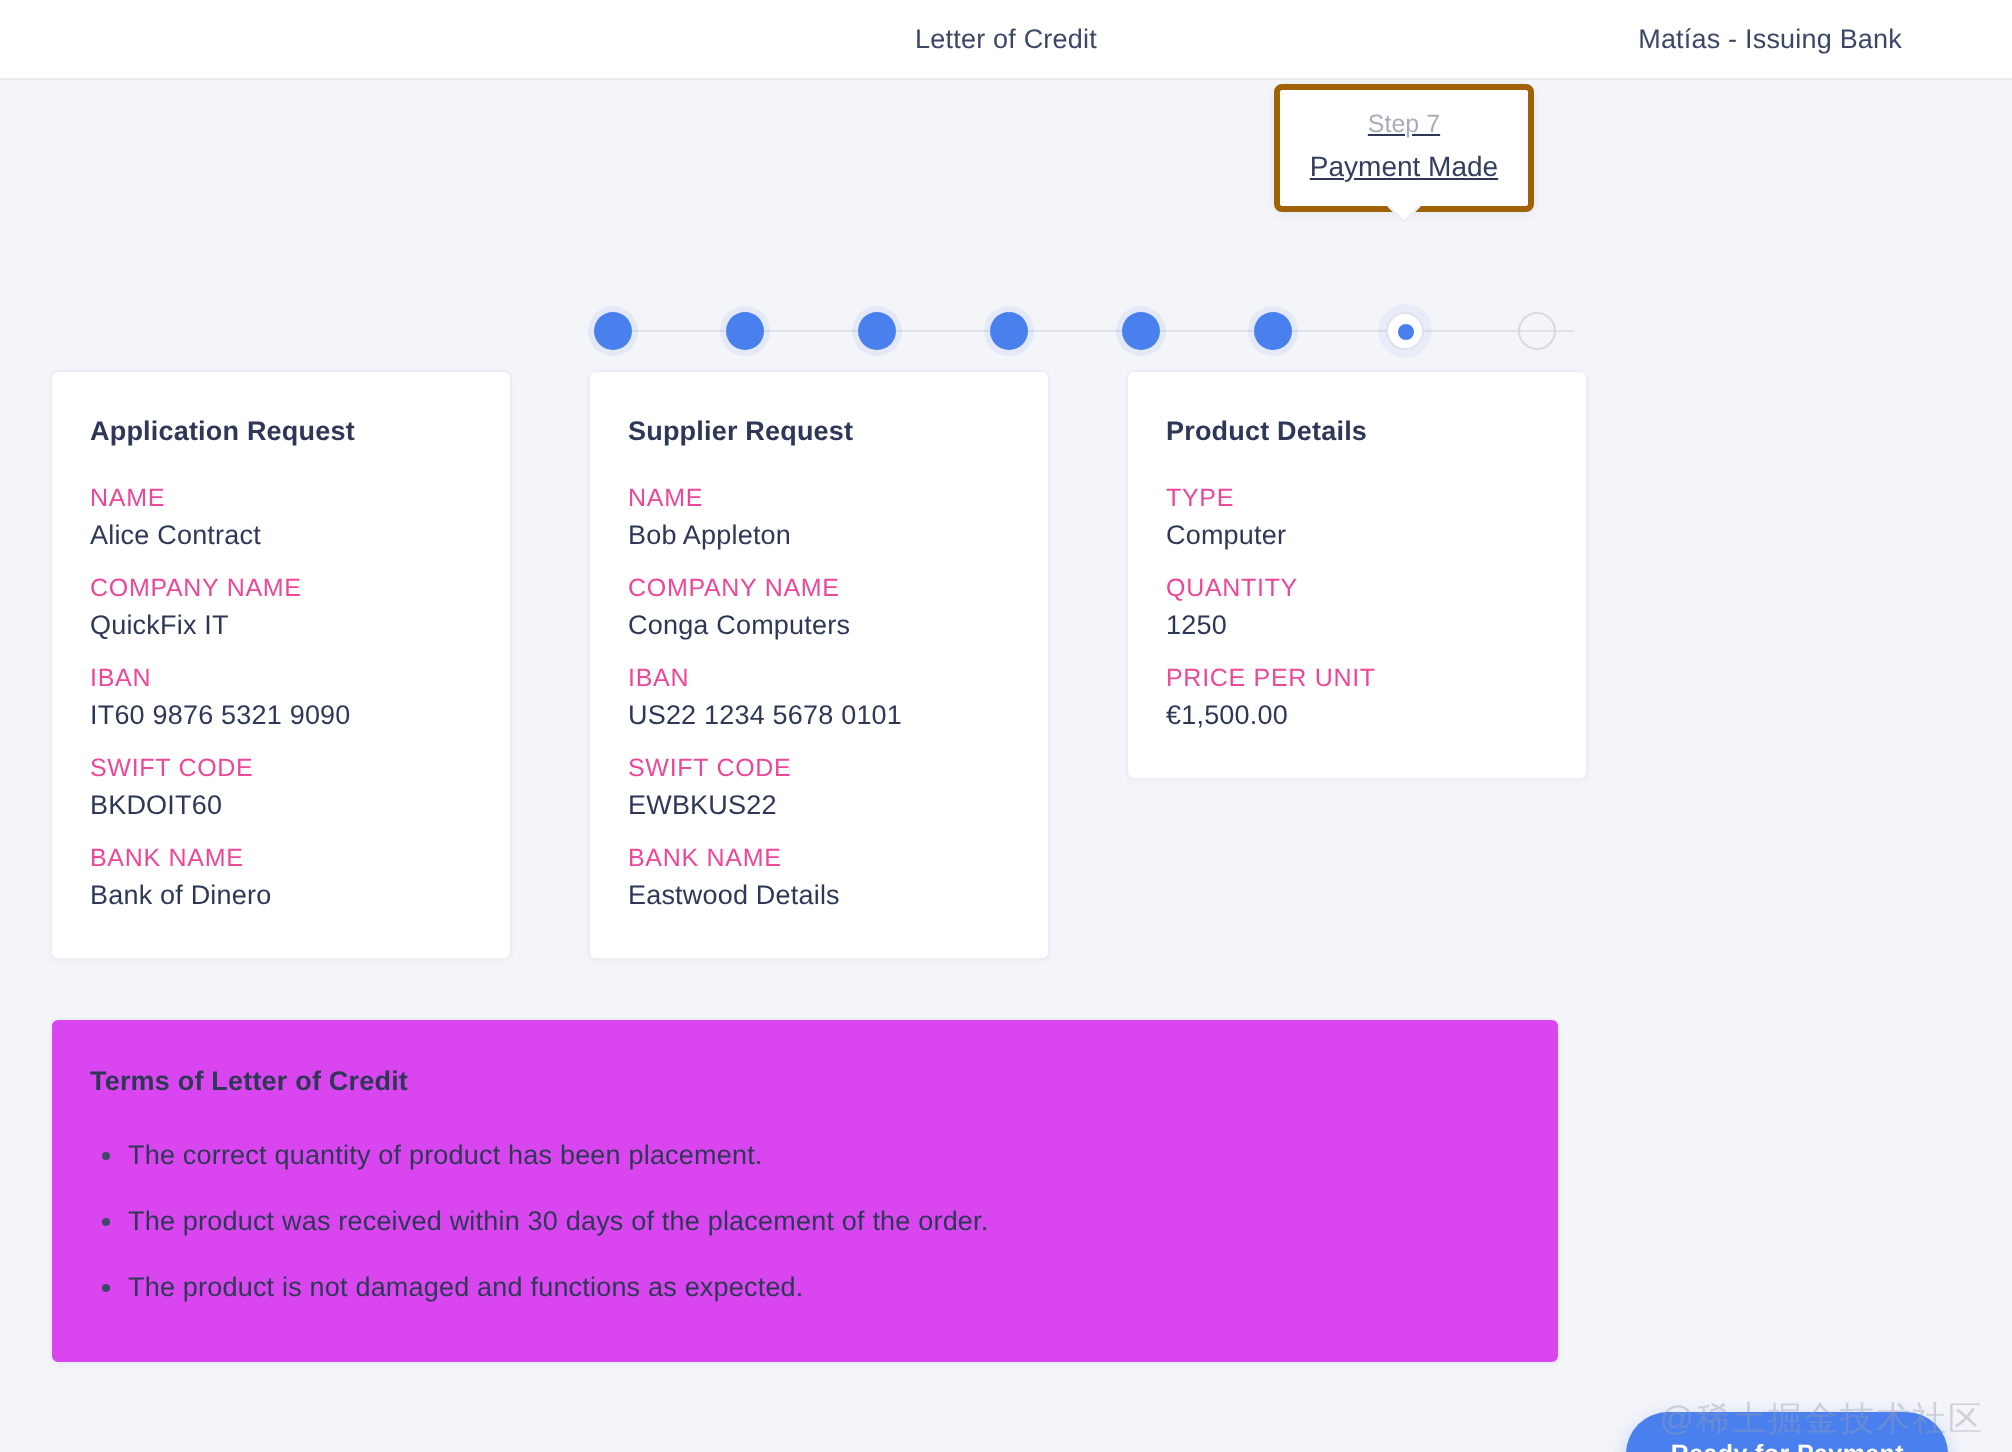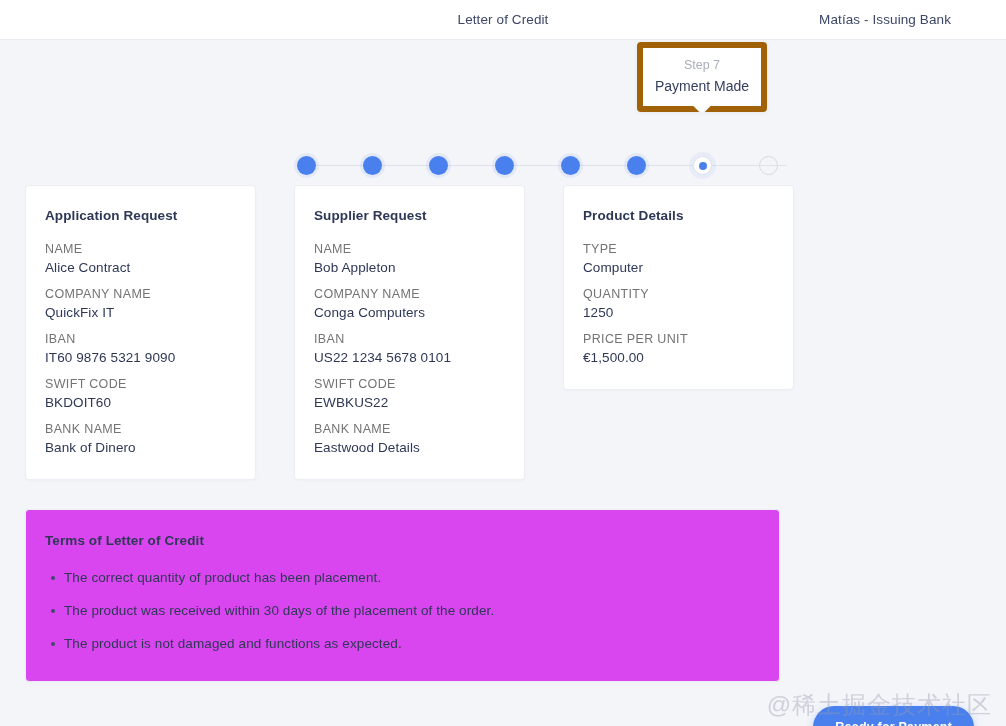--- a/index.html
+++ b/index.html
@@ -110,25 +110,26 @@
     box-shadow: none;
   }
 
   
   .step-tooltip {
     position: absolute;
     left: 612px;
     top: 2px;
     width: 130px;
     background: #ffffff;
-    border: 6px solid #a16207;
+    border: 3px solid #a16207;
     border-radius: 4px;
     padding: 10px 8px 12px;
     text-align: center;
     box-shadow: 0 1px 4px rgba(40,50,80,0.07);
+    text-decoration: underline;
   }
   .step-tooltip .tt-step {
     font-size: 12.5px;
     color: #a9adba;
     margin-bottom: 6px;
   }
   .step-tooltip .tt-name {
     font-size: 14px;
     color: #333e5e;
   }
@@ -164,21 +165,21 @@
     font-size: 13.5px;
     font-weight: bold;
     color: #2e3856;
     margin-bottom: 19px;
     letter-spacing: .1px;
   }
   .field { margin-bottom: 12px; }
   .field:last-child { margin-bottom: 0; }
   .field-label {
     font-size: 12.5px;
-    color: #737373;
+    color: #ec4899;
     letter-spacing: .35px;
     margin-bottom: 4px;
   }
   .field-value {
     font-size: 13.5px;
     color: #2e3856;
     letter-spacing: .1px;
   }
 
   
@@ -238,21 +239,21 @@
     cursor: pointer;
     box-shadow: 0 3px 9px rgba(74,128,238,0.35);
     white-space: nowrap;
   }
 
   
   .watermark {
     position: absolute;
     right: 14px;
     bottom: 5px;
-    font-size: 24px;
+    font-size: 17px;
     color: rgba(150,155,175,0.40);
     letter-spacing: 1px;
     pointer-events: none;
     user-select: none;
     white-space: nowrap;
   }
 </style>
 </head>
 <body>
 

